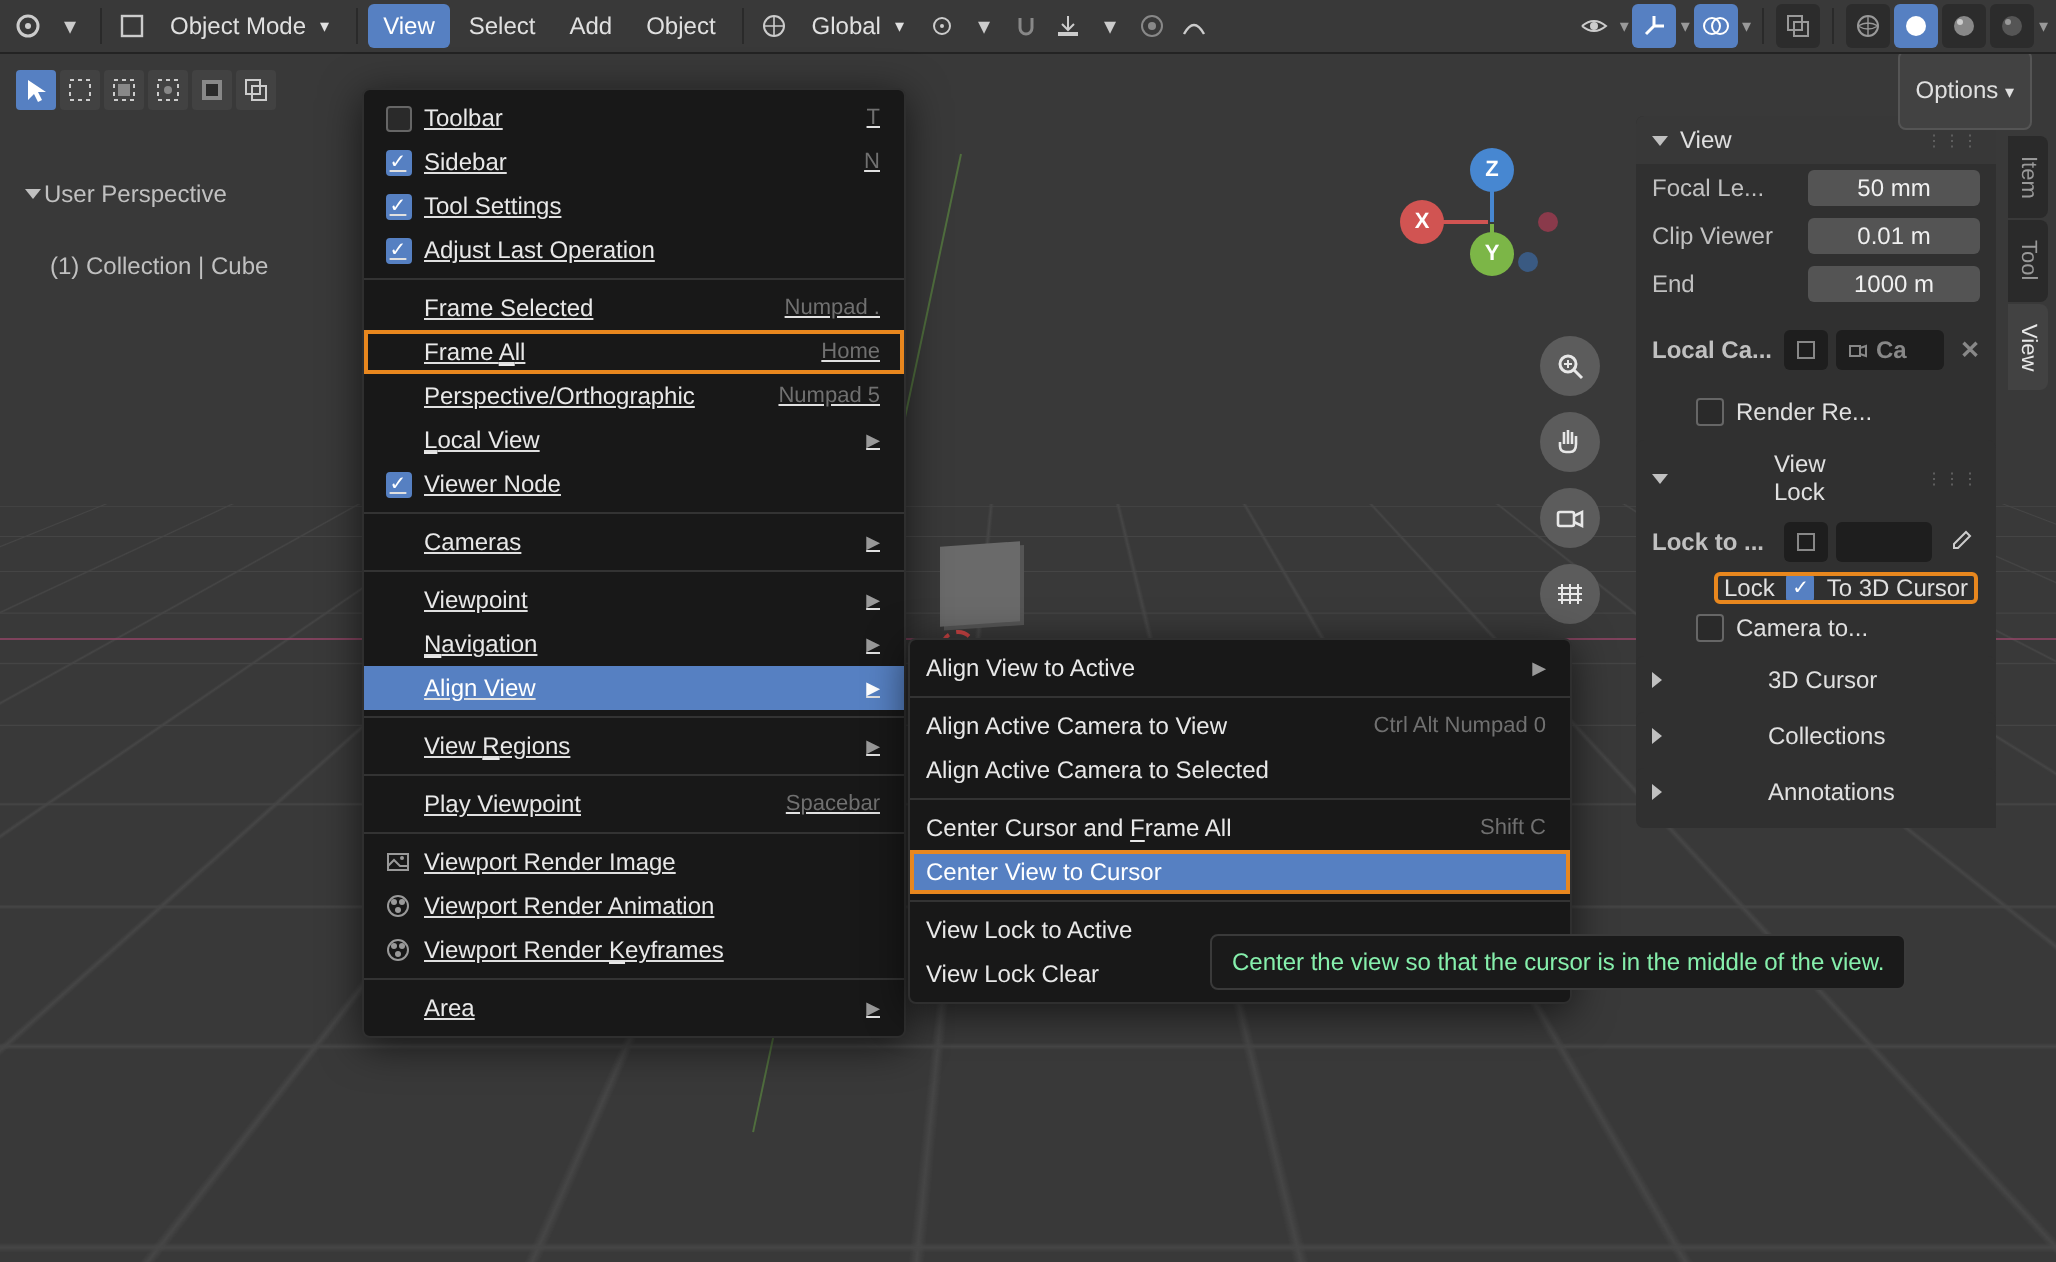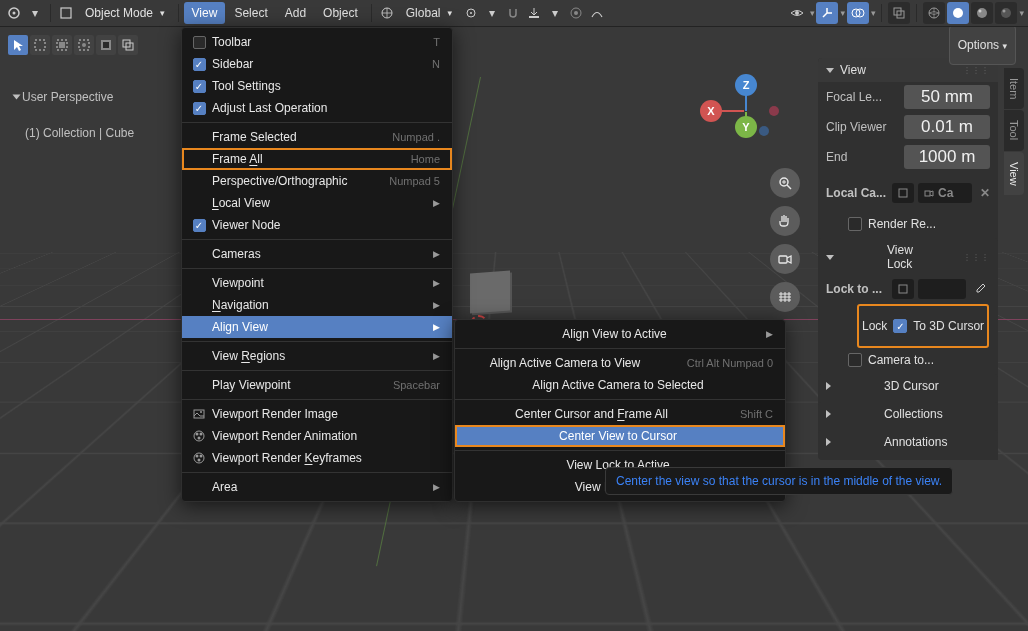--- a/index.html
+++ b/index.html
@@ -75,41 +75,41 @@
 .menu-check .box.on { background: #5680c2; border-color: #5680c2; }
 .menu-check .box.on::after { content: "✓"; font-size: 10px; color: #fff; }
 .menu-icon { width: 18px; margin-right: 4px; display: inline-flex; justify-content: center; color: #999; }
 .menu-label { flex: 1; }
 .menu-shortcut { color: #707070; margin-left: 20px; font-size: 11px; }
 .menu-arrow { margin-left: auto; color: #999; font-size: 9px; }
 .menu-item.highlight .menu-arrow { color: #fff; }
 .menu-sep { height: 1px; background: #333; margin: 3px 0; }
 .under { text-decoration: underline; text-underline-offset: 2px; }
 
-.view-menu { top: 27px; left: 181px; width: 272px; }
-.align-submenu { top: 319px; left: 454px; width: 332px; text-align: center; }
-
-
-.tooltip { position: absolute; top: 467px; left: 605px; background: #1a1a1a; border: 1px solid #3a3a3a; padding: 6px 10px; border-radius: 4px; z-index: 30; color: #3b82f6; }
+.view-menu { top: 44px; left: 181px; width: 272px; text-decoration: underline; }
+.align-submenu { top: 319px; left: 454px; width: 332px; }
+
+
+.tooltip { position: absolute; top: 467px; left: 605px; background: #1a1a1a; border: 1px solid #3a3a3a; padding: 6px 10px; border-radius: 4px; z-index: 30; color: #86efac; }
 
 
 .side-panel { position: absolute; top: 58px; right: 30px; width: 180px; background: #303030; z-index: 3; border-radius: 4px 0 0 4px; padding-bottom: 6px; }
 .panel-header { display: flex; align-items: center; padding: 5px 8px; color: #e0e0e0; background: #383838; border-radius: 4px 4px 0 0; position: relative; }
 .panel-header.sub { background: #303030; margin-top: 4px; gap: 47px; }
 .panel-header .tri2 { display: inline-block; border-top: 5px solid #c0c0c0; border-left: 4px solid transparent; border-right: 4px solid transparent; margin-right: 6px; }
 .panel-header .tri-right { display: inline-block; border-left: 5px solid #c0c0c0; border-top: 4px solid transparent; border-bottom: 4px solid transparent; margin-right: 6px; }
 .panel-header .dots { margin-left: auto; color: #666; letter-spacing: 1px; font-size: 8px; }
 .panel-row { display: flex; align-items: center; padding: 3px 8px; gap: 16px; }
 .panel-label { color: #c0c0c0; width: 62px; overflow: hidden; text-overflow: ellipsis; white-space: nowrap; }
-.panel-value { background: #545454; color: #f0f0f0; padding: 2px 6px; border-radius: 3px; flex: 1; text-align: center; font-size: 17px; }
+.panel-value { background: #545454; color: #f0f0f0; padding: 2px 6px; border-radius: 3px; flex: 1; text-align: center; font-size: 12px; }
 .panel-check-row { display: flex; align-items: center; padding: 3px 8px 3px 30px; gap: 6px; }
 .panel-check { width: 14px; height: 14px; border: 1px solid #666; border-radius: 2px; background: #2a2a2a; display: inline-flex; align-items: center; justify-content: center; }
 .panel-check.on { background: #5680c2; border-color: #5680c2; }
 .panel-check.on::after { content: "✓"; font-size: 10px; color: #fff; }
-.panel-orange-box { outline: 2px solid #e8871e; outline-offset: -1px; padding: 14px 4px; border-radius: 2px; display: inline-flex; align-items: center; gap: 6px; }
+.panel-orange-box { outline: 2px solid #e8871e; outline-offset: -1px; padding: 0 4px; border-radius: 2px; display: inline-flex; align-items: center; gap: 6px; }
 .panel-input-row { display: flex; align-items: center; padding: 3px 8px; gap: 4px; font-weight: bold; }
 .panel-input-row .sq { width: 22px; height: 20px; background: #1e1e1e; border-radius: 3px; display: inline-flex; align-items: center; justify-content: center; }
 .panel-input-row .field { flex: 1; background: #1e1e1e; border-radius: 3px; height: 20px; display: flex; align-items: center; padding: 0 6px; color: #888; }
 .eyedrop { width: 20px; height: 20px; display: inline-flex; align-items: center; justify-content: center; }
 
 
 .vtabs { position: absolute; top: 68px; right: 4px; display: flex; flex-direction: column; gap: 1px; z-index: 4; }
 .vtab { background: #2a2a2a; color: #999; padding: 10px 4px; writing-mode: vertical-rl; border-radius: 0 4px 4px 0; font-size: 11px; cursor: default; }
 .vtab.active { background: #424242; color: #e8e8e8; }
 

